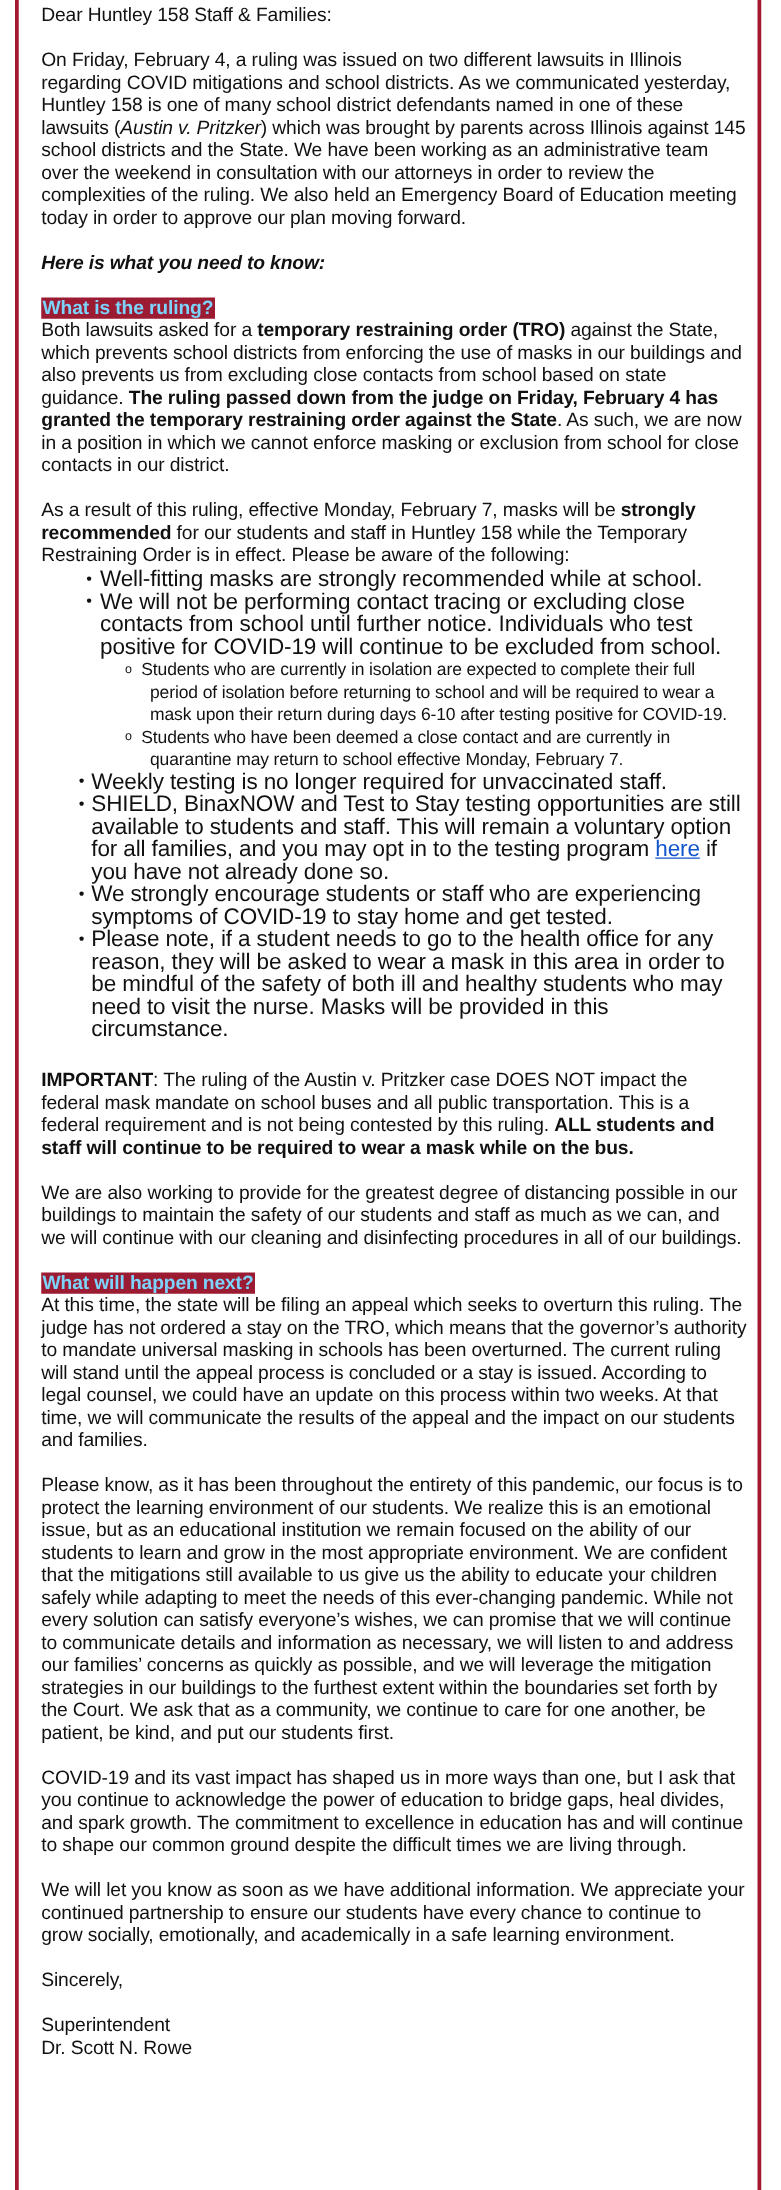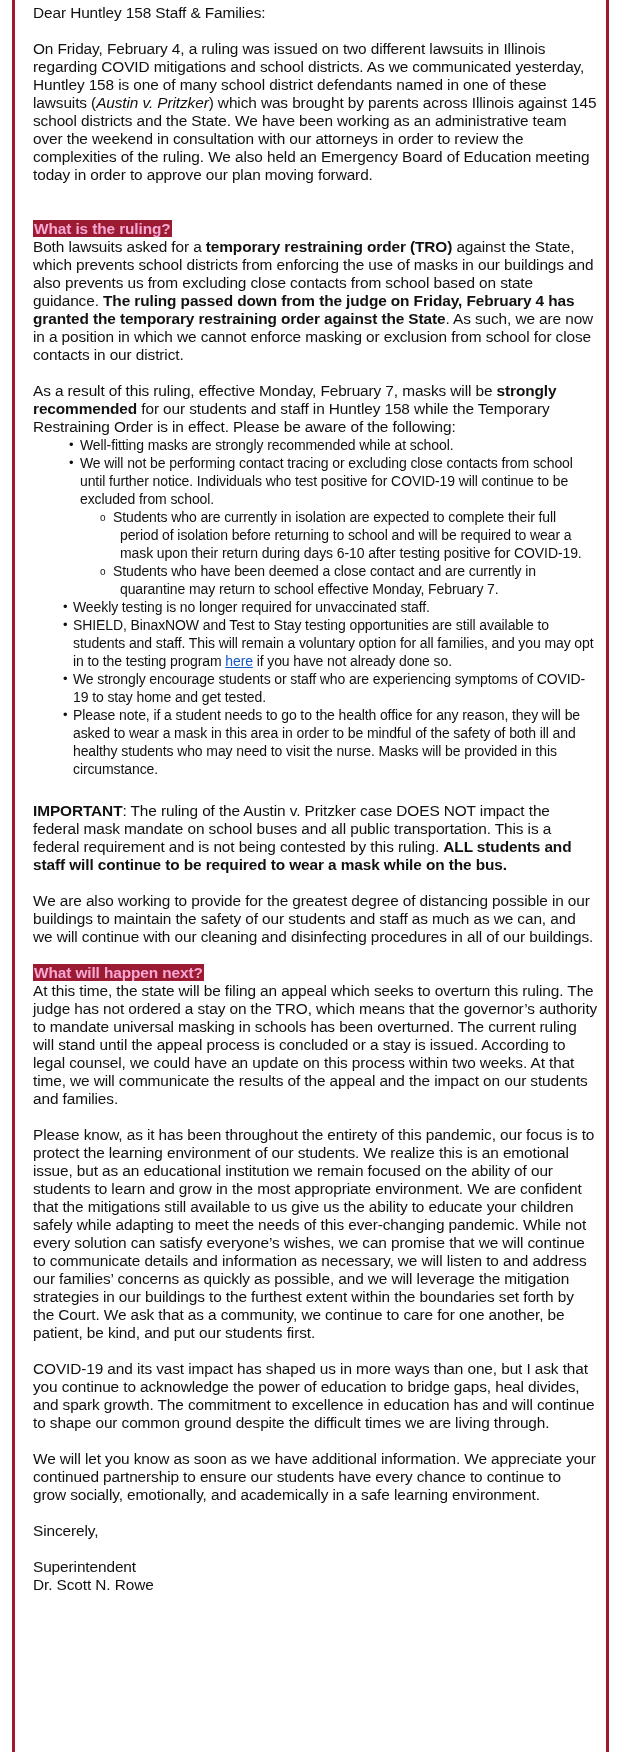--- a/index.html
+++ b/index.html
@@ -11,29 +11,29 @@
   }
   .content {
     position: absolute; left: 33px; top: 4px; width: 565px;
     font-family: "Liberation Sans", sans-serif;
     font-size: 15.4px; line-height: 18px; color: #111111;
     letter-spacing: -0.1px;
   }
   p { margin: 0; }
   .gap { height: 18px; }
   .hdr {
-    display: inline; background: #9a1b32; color: #f9a8d4; font-weight: bold;
+    display: inline; background: #9a1b32; color: #7dd3fc; font-weight: bold;
     padding: 0 1px;
   }
   b { font-weight: bold; }
   i { }
   .bolditalic { font-weight: bold; font-style: italic; }
   ul { margin: 0; padding: 0; list-style: none; }
   ul.l1 > li {
-    position: relative; padding-left: 47px; font-size: 14px; line-height: 18px;
+    position: relative; padding-left: 47px; font-size: 18px; line-height: 18px;
   }
   ul.l1 > li::before {
     content: "\2022"; position: absolute; left: 36px; top: 0; font-size: 13px;
   }
   ul.l1b > li { padding-left: 40px; }
   ul.l1b > li::before { left: 30px; }
   ul.l2 > li {
     position: relative; padding-left: 87px; text-indent: -7px; font-size: 14px; line-height: 18px;
   }
   ul.l2 > li::before {
@@ -46,20 +46,21 @@
 
 <div class="frame"></div>
 
 <div class="content">
   <p>Dear Huntley 158 Staff &amp; Families:</p>
   <div class="gap"></div>
 
   <p><span>On Friday, February 4, a ruling was issued on two different lawsuits in Illinois regarding COVID mitigations and school districts. As we communicated yesterday, Huntley 158 is one of many school district defendants named in one of these lawsuits (</span><i>Austin v. Pritzker</i><span>) which was brought by parents across Illinois against 145 school districts and the State. We have been working as an administrative team over the weekend in consultation with our attorneys in order to review the complexities of the ruling. We also held an Emergency Board of Education meeting today in order to approve our plan moving forward.</span></p>
   <div class="gap"></div>
 
+  <p class="bolditalic">Here is what you need to know:</p>
   <div class="gap"></div>
 
   <p><span class="hdr">What is the ruling?</span></p>
   <p><span>Both lawsuits asked for a </span><b>temporary restraining order (TRO)</b><span> against the State, which prevents school districts from enforcing the use of masks in our buildings and also prevents us from excluding close contacts from school based on state guidance. </span><b>The ruling passed down from the judge on Friday, February 4 has granted the temporary restraining order against the State</b><span>. As such, we are now in a position in which we cannot enforce masking or exclusion from school for close contacts in our district.</span></p>
   <div class="gap"></div>
 
   <p><span>As a result of this ruling, effective Monday, February 7, masks will be </span><b>strongly recommended</b><span> for our students and staff in Huntley 158 while the Temporary Restraining Order is in effect. Please be aware of the following:</span></p>
 
   <ul class="l1">
     <li>Well-fitting masks are strongly recommended while at school.</li>

